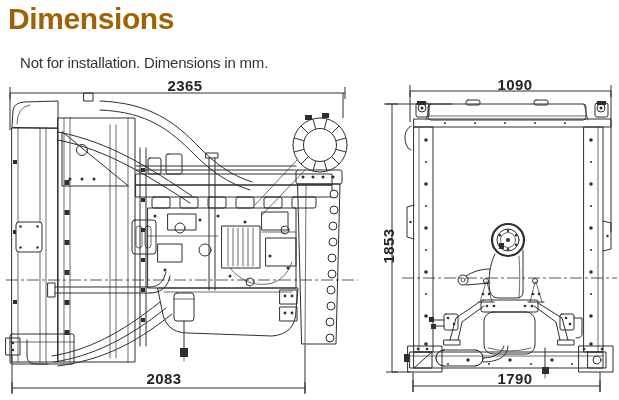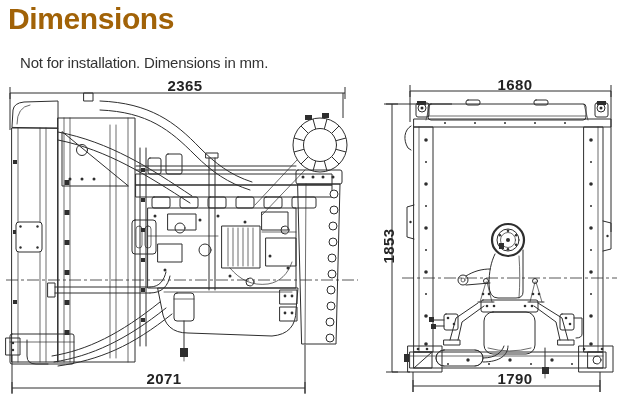--- a/index.html
+++ b/index.html
@@ -391,17 +391,17 @@
       <line class="dim fine" x1="413" y1="372" x2="413" y2="392"></line>
       <line class="dim fine" x1="600" y1="372" x2="600" y2="392"></line>
       <line class="dim" x1="413" y1="386" x2="600" y2="386"></line>
       <line class="dim" x1="413" y1="380" x2="413" y2="392"></line>
       <line class="dim" x1="600" y1="380" x2="600" y2="392"></line>
     </g>
   </g>
 </svg>
 
 <div class="dim-label" style="left:185px;top:77px">2365</div>
-<div class="dim-label" style="left:164px;top:370px">2071</div>
-<div class="dim-label" style="left:515px;top:76px">1680</div>
+<div class="dim-label" style="left:164px;top:370px">2083</div>
+<div class="dim-label" style="left:515px;top:76px">1090</div>
 <div class="dim-label v" style="left:388px;top:246px">1853</div>
 <div class="dim-label" style="left:515px;top:370px">1790</div>
 </div>
 
 </body></html>

